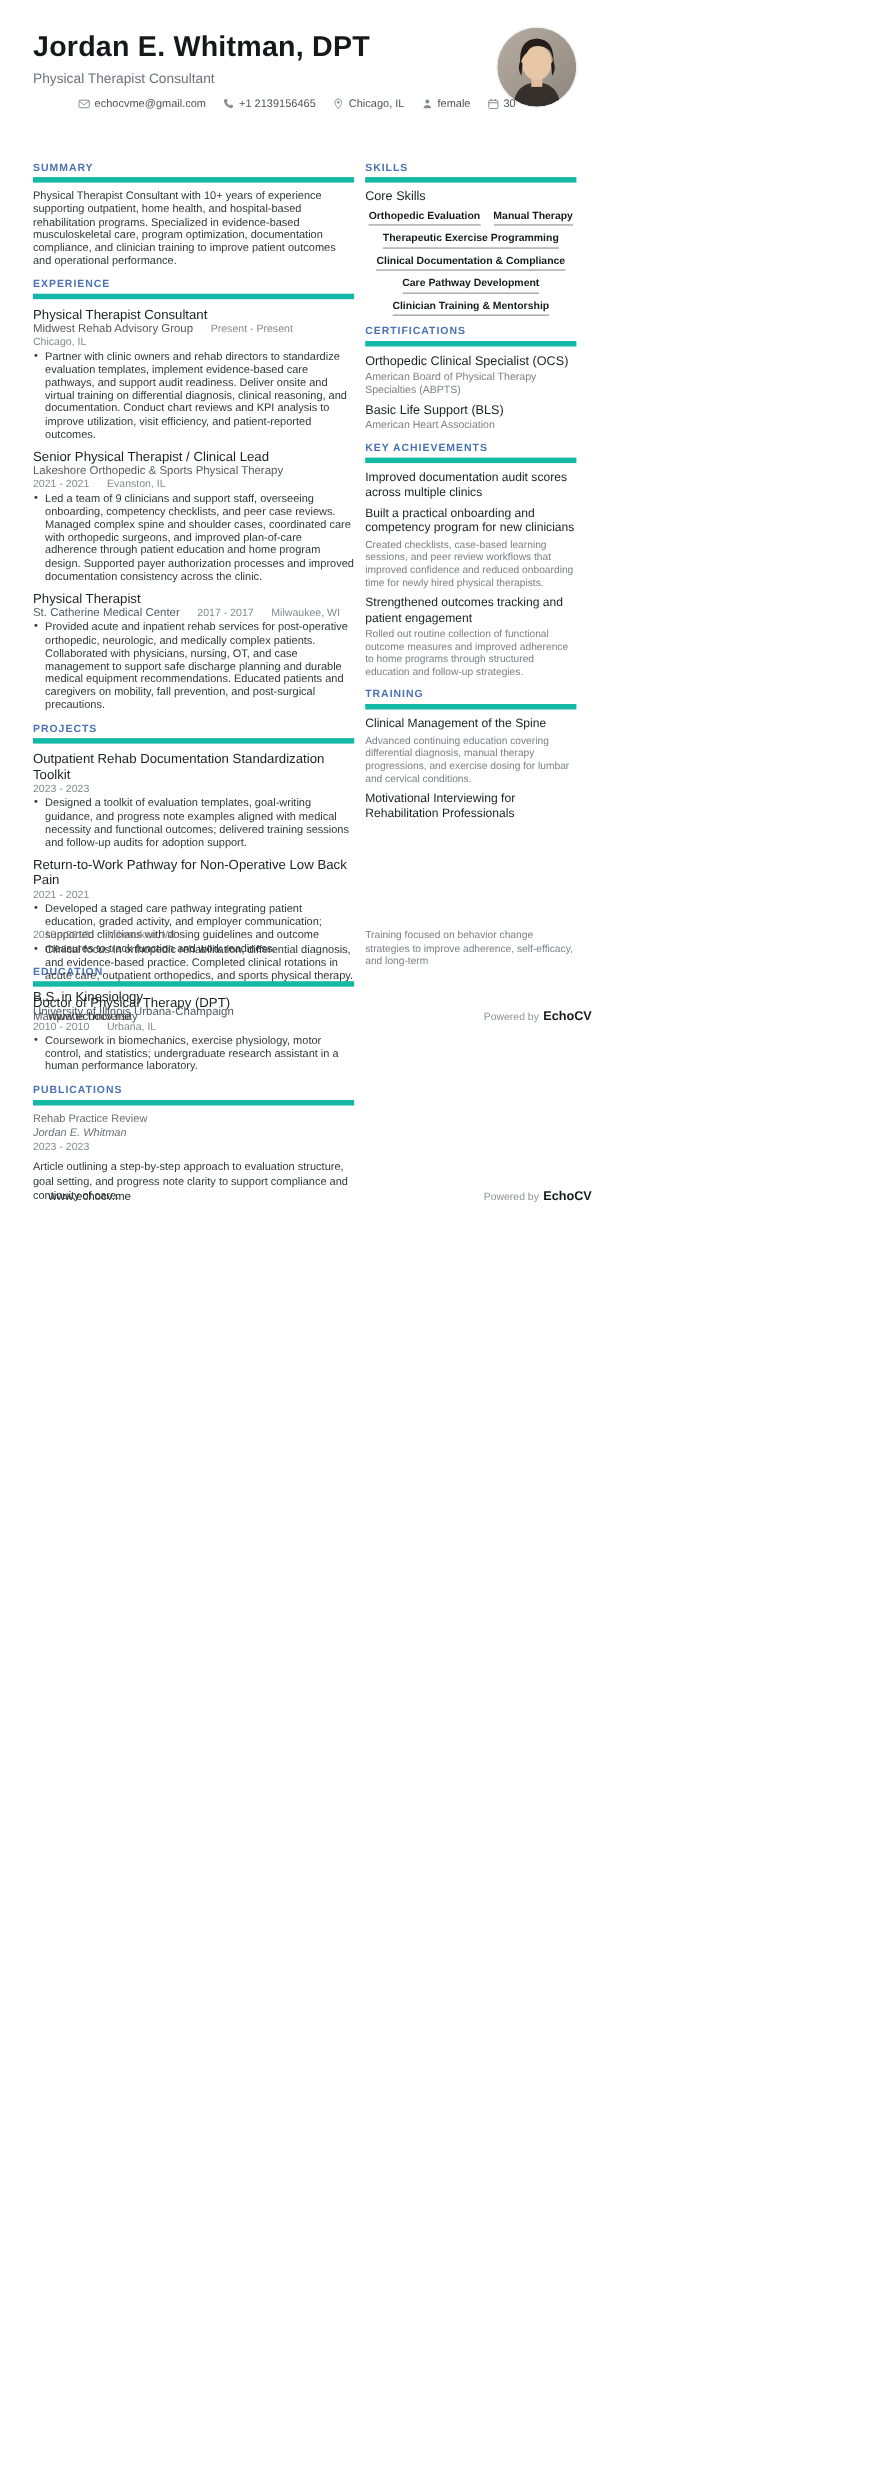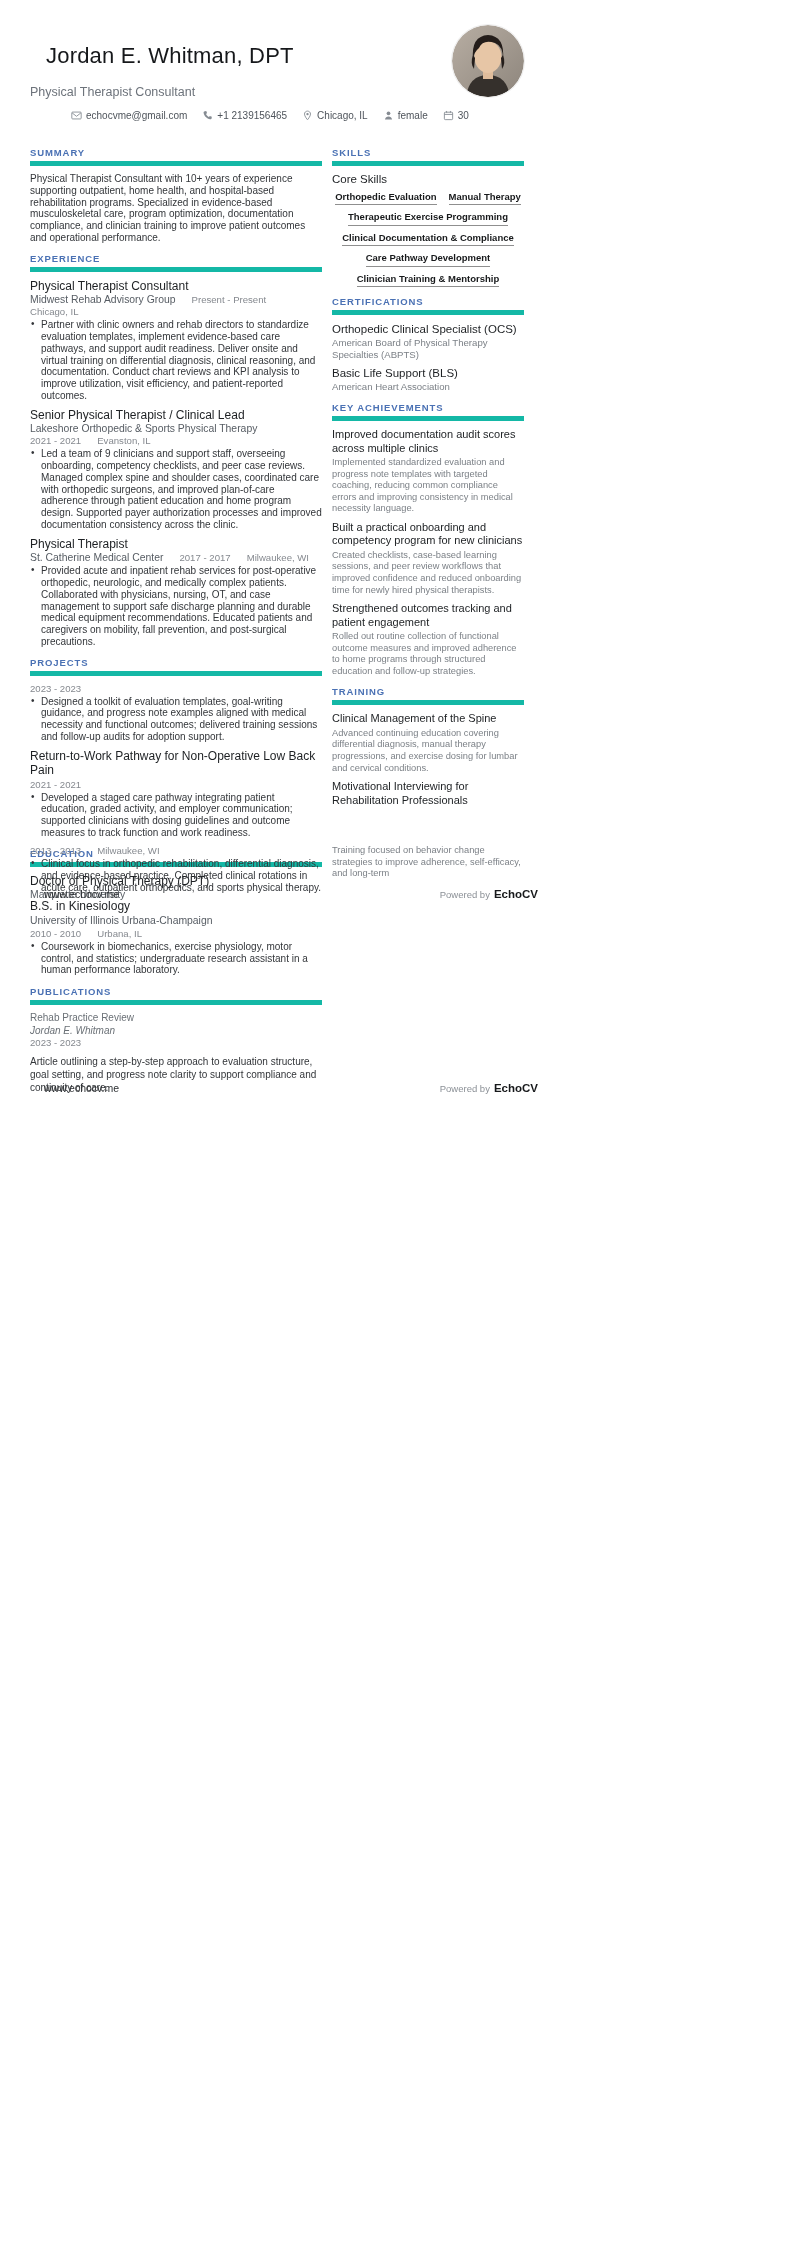--- a/index.html
+++ b/index.html
@@ -5,21 +5,21 @@
   html,body{margin:0;padding:0;}
   body{background:#ffffff;font-family:"Liberation Sans","DejaVu Sans",sans-serif;color:#24262a;}
   .doc{width:794px;height:2246px;background:#ffffff;position:relative;overflow:hidden;margin:0;}
   .page{position:relative;}
   .page-1{height:812px;}
   .page-2{height:1434px;}
   .inner{width:494px;margin-left:30px;position:relative;}
 
   
   .header{position:relative;padding-top:27px;min-height:96px;}
-  .name{font-size:22px;font-weight:400;color:#16181b;margin:16px;letter-spacing:.2px;}
+  .name{font-size:26px;font-weight:700;color:#16181b;margin:0;letter-spacing:.2px;}
   .job-title{font-size:12.5px;color:#6d737b;margin-top:6px;}
   .contacts{display:flex;align-items:center;gap:15px;margin-top:11px;flex-wrap:wrap;padding-left:41px;}
   .contact{display:inline-flex;align-items:center;gap:4px;font-size:10px;color:#4e545b;text-decoration:none;}
   .contact svg{display:block;flex:none;}
   .avatar{position:absolute;top:25px;right:0;width:72px;height:72px;border-radius:50%;overflow:hidden;box-shadow:0 0 0 1px rgba(0,0,0,.07);}
 
   
   .columns{display:flex;margin-top:24px;align-items:flex-start;}
   .col-left{width:292px;margin-right:10px;flex:none;}
   .col-right{width:192px;flex:none;}
@@ -182,20 +182,21 @@
               <ul class="bullets">
                 <li>Provided acute and inpatient rehab services for post-operative orthopedic, neurologic, and medically complex patients. Collaborated with physicians, nursing, OT, and case management to support safe discharge planning and durable medical equipment recommendations. Educated patients and caregivers on mobility, fall prevention, and post-surgical precautions.</li>
               </ul>
             </article>
           </section>
 
           <section class="sec">
             <h2 class="sec-h">PROJECTS</h2>
 
             <article class="item">
+              <h3 class="item-title">Outpatient Rehab Documentation Standardization Toolkit</h3>
               <div class="meta-row">
                 <span class="dates">2023 - 2023</span>
               </div>
               <ul class="bullets">
                 <li>Designed a toolkit of evaluation templates, goal-writing guidance, and progress note examples aligned with medical necessity and functional outcomes; delivered training sessions and follow-up audits for adoption support.</li>
               </ul>
             </article>
 
             <article class="item">
               <h3 class="item-title">Return-to-Work Pathway for Non-Operative Low Back Pain</h3>
@@ -244,21 +245,20 @@
             <div class="cert">
               <div class="cert-name">Basic Life Support (BLS)</div>
               <div class="cert-issuer">American Heart Association</div>
             </div>
           </section>
 
           <section class="sec">
             <h2 class="sec-h">KEY ACHIEVEMENTS</h2>
             <div class="ach">
               <div class="ach-title">Improved documentation audit scores across multiple clinics</div>
-              <div class="ach-desc">Implemented standardized evaluation and progress note templates with targeted coaching, reducing common compliance errors and improving consistency in medical necessity language.</div>
             </div>
             <div class="ach">
               <div class="ach-title">Built a practical onboarding and competency program for new clinicians</div>
               <div class="ach-desc">Created checklists, case-based learning sessions, and peer review workflows that improved confidence and reduced onboarding time for newly hired physical therapists.</div>
             </div>
             <div class="ach">
               <div class="ach-title">Strengthened outcomes tracking and patient engagement</div>
               <div class="ach-desc">Rolled out routine collection of functional outcome measures and improved adherence to home programs through structured education and follow-up strategies.</div>
             </div>
           </section>

